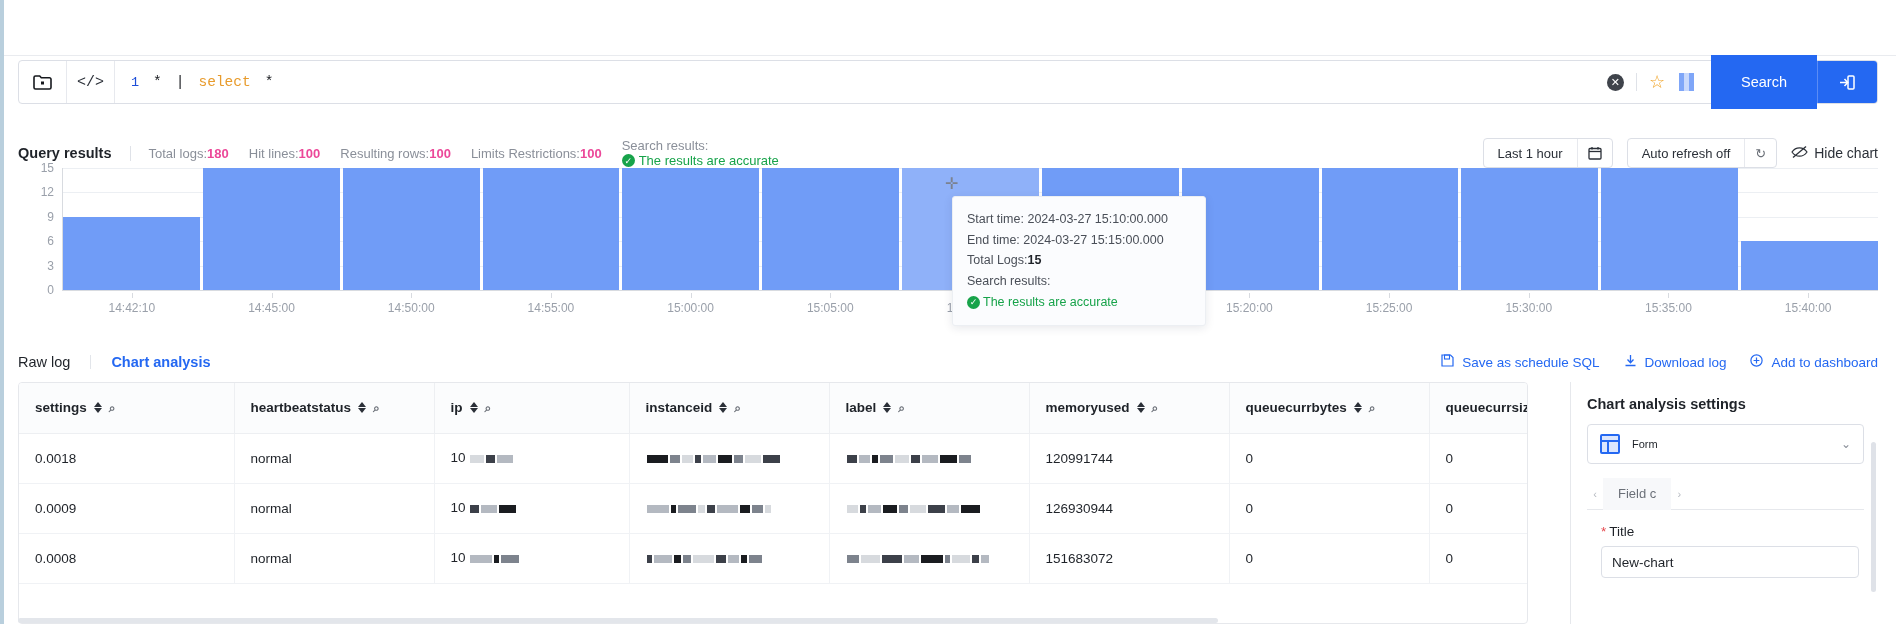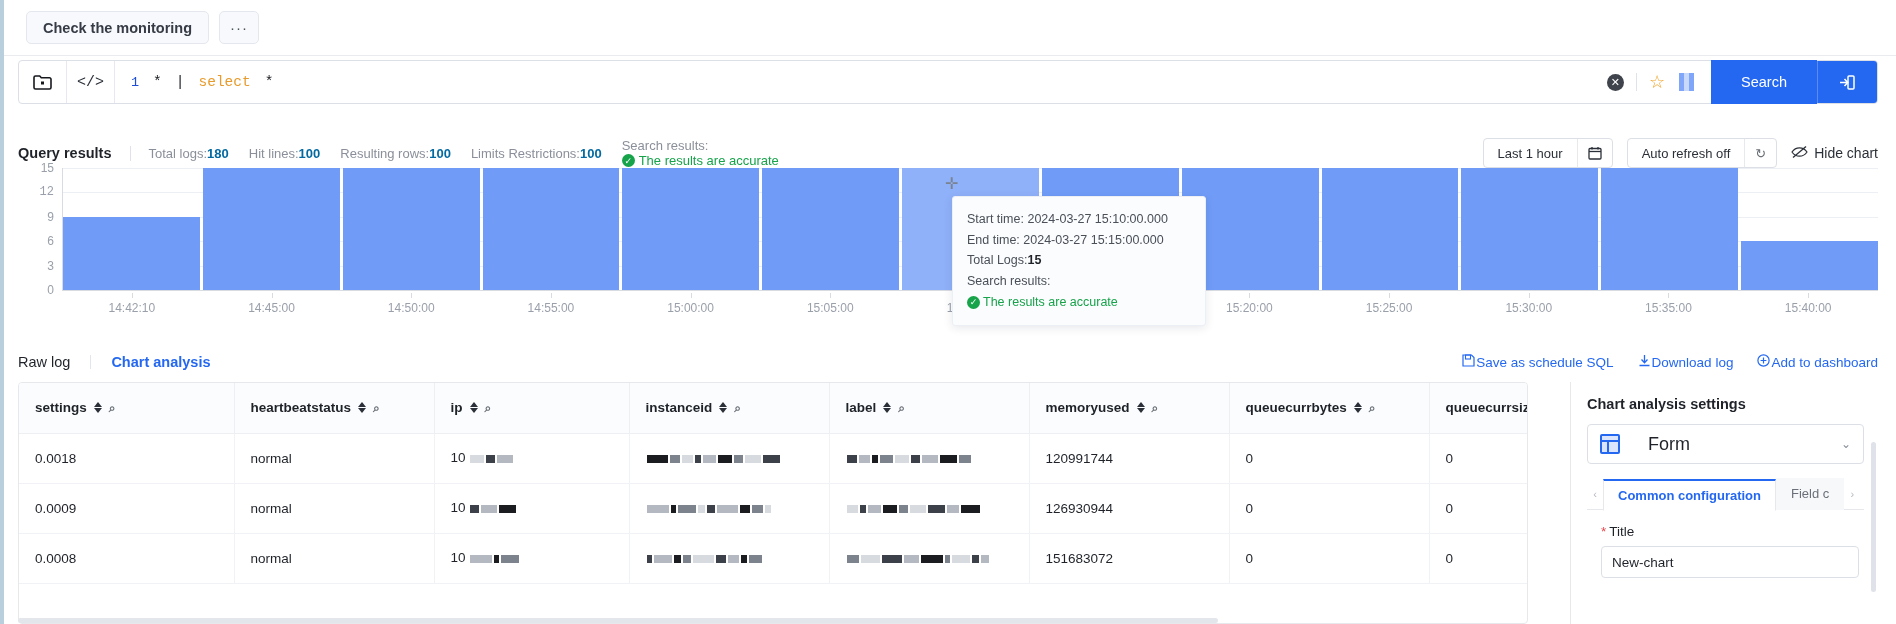--- a/index.html
+++ b/index.html
@@ -39,33 +39,33 @@
   .tok-pipe { color:#16181d; }
   .tok-kw { color:#e89b2c; }
   .qb-right { display:flex; align-items:center; gap:0px; padding-right:0; }
   .icon-clear { width:17px;height:17px;border-radius:50%;background:#3f434b;color:#fff;
                 font-size:11px;display:flex;align-items:center;justify-content:center;
                 margin-right:12px; cursor:pointer; }
   .vbar { width:1px;height:18px;background:#dfe2e8;margin-right:12px; }
   .icon-star { color:#f0a429; font-size:18px; margin-right:14px; cursor:pointer; }
   .icon-panel { width:16px;height:18px;margin-right:16px;display:flex; cursor:pointer; }
   .icon-panel i { display:block; width:5px; height:18px; }
-  .searchbtn { background:#2468f2; color:#fff; font-size:14.5px; height:44px;
+  .searchbtn { background:#2468f2; color:#fff; font-size:14.5px; height:54px;
                display:flex;align-items:center; padding:0 30px; cursor:pointer; }
   .searchsplit { background:#2468f2; color:#fff; width:60px; height:42px; border-radius:0 3px 3px 0;
                  display:flex;align-items:center;justify-content:center;
                  border-left:1px solid #5b8cf5; cursor:pointer; }
 
   
   .resultsbar { position:absolute; left:18px; top:140px; right:18px; height:26px;
                 display:flex; align-items:center; }
   .qr-title { font-size:14.5px; font-weight:700; color:#1f2329; }
   .qr-sep { width:1px; height:15px; background:#dfe2e8; margin:0 18px; }
   .qr-stats { display:flex; align-items:center; gap:20px; font-size:13px; color:#8a8f99; }
-  .qr-stats b { color:#0369a1; font-weight:700;text-align:right; }
+  .qr-stats b { color:#ec4899; font-weight:700;text-align:right; }
   .qr-ok { color:#17a34a; display:flex; align-items:center; gap:4px; }
   .tick { width:13px;height:13px;border-radius:50%;background:#17a34a;color:#fff;
           font-size:9px;display:flex;align-items:center;justify-content:center; }
   .qr-right { margin-left:auto; display:flex; align-items:center; gap:14px; }
   .ctl { height:30px; border:1px solid #dcdfe6; border-radius:4px; background:#fff;
          display:flex; align-items:center; font-size:13px; color:#2b3038; cursor:pointer; }
   .ctl .lbl { padding:0 14px; }
   .ctl .sfx { padding:0 10px; border-left:1px solid #e7e9ee; height:100%;
               display:flex;align-items:center; color:#6b7078; }
   .hidechart { display:flex; align-items:center; gap:6px; font-size:14px; color:#2b3038; cursor:pointer; }
@@ -91,21 +91,21 @@
   .tooltip .ok { color:#17a34a; display:inline-flex; align-items:center; gap:3px; }
   .tooltip b { color:#1f2329; }
   .crosshair { position:absolute; left:945px; top:174px; font-size:16px; color:#7b8290; }
 
   
   .tabsrow { position:absolute; left:18px; top:342px; right:18px; height:40px; display:flex; align-items:center; }
   .ltab { font-size:14.5px; color:#1f2329; cursor:pointer; }
   .ltab.active { color:#2468f2; font-weight:700; }
   .ltab-sep { width:1px; height:14px; background:#e2e5ea; margin:0 20px; }
   .actions { margin-left:auto; display:flex; align-items:center; gap:24px; }
-  .act { display:flex; align-items:center; gap:1px; font-size:13.5px; color:#2468f2; cursor:pointer; }
+  .act { display:flex; align-items:center; gap:8px; font-size:13.5px; color:#2468f2; cursor:pointer; }
 
   
   .tablewrap { position:absolute; left:18px; top:382px; width:1510px; height:242px;
                border:1px solid #e6e8ec; border-radius:4px; overflow:hidden; background:#fff; }
   table { border-collapse:collapse; width:1540px; table-layout:fixed; }
   th { height:50px; background:#fbfcfd; border-bottom:1px solid #edeff2; border-right:1px solid #edeff2;
        font-size:13.5px; font-weight:700; color:#1f2329; text-align:left; padding:0 16px; }
   th .inner { display:flex; align-items:center; gap:7px; }
   .sorter { display:inline-flex; flex-direction:column; gap:1px; cursor:pointer; }
   .sorter i { width:0;height:0;border-left:4px solid transparent;border-right:4px solid transparent; }
@@ -119,21 +119,21 @@
 
   
   .settings { position:absolute; left:1570px; top:382px; width:310px; height:242px;
               border-left:1px solid #e6e8ec; background:#fff; padding:14px 16px 0 16px; }
   .st-title { font-size:14.5px; font-weight:700; color:#1f2329; margin-bottom:12px; }
   .selectbox { height:40px; border:1px solid #dcdfe6; border-radius:4px; display:flex;
                align-items:center; padding:0 12px; gap:12px; cursor:pointer; }
   .sb-icon { width:20px;height:20px;border:2px solid #2468f2;border-radius:2px;position:relative;background:#dbe6fe; }
   .sb-icon:before { content:""; position:absolute; left:0; right:0; top:4px; height:2px; background:#2468f2; }
   .sb-icon:after { content:""; position:absolute; top:4px; bottom:0; left:5px; width:2px; background:#2468f2; }
-  .sb-label { font-size:18px; color:#1f2329; flex:1;margin-left:16px; }
+  .sb-label { font-size:11px; color:#1f2329; flex:1; }
   .chev { color:#8a8f99; font-size:12px; }
   .subtabs { display:flex; align-items:center; margin-top:14px; height:32px;
              border-bottom:1px solid #e6e8ec; }
   .arrowbtn { width:16px; color:#b6bac1; font-size:11px; display:flex; justify-content:center; cursor:pointer; }
   .stab { height:32px; padding:0 14px; font-size:13px; color:#6b7078; display:flex; align-items:center;
           border:1px solid transparent; background:#f7f8fa; cursor:pointer; }
   .stab.active { color:#2468f2; font-weight:700; background:#fff; border:1px solid #e6e8ec;
                  border-top:2px solid #2468f2; border-bottom-color:#fff; position:relative; top:1px; }
   .panelcfg { margin-top:14px; height:34px; background:#f5f6f8; border-radius:3px;
               display:flex; align-items:center; gap:8px; padding:0 12px; font-size:14px;
@@ -147,28 +147,20 @@
                display:flex; align-items:center; }
   .vscroll { position:absolute; right:4px; top:60px; width:5px; height:150px; background:#dfe2e8; border-radius:3px; }
   .hscroll { position:absolute; left:18px; top:618px; width:1200px; height:5px; background:#e3e6eb; border-radius:3px; }
 </style>
 </head>
 <body>
 
 <div class="page">
   <div class="left-rail"></div>
 
-  <div class="topbar">
-    <div class="tabbtn">
-      <span>Check the monitoring</span>
-    </div>
-    <div class="dotsbtn">
-      <span>···</span>
-    </div>
-  </div>
   <div class="topdivider"></div>
 
   <div class="querybar">
     <div class="qb-icon">
       <svg width="19" height="17" viewBox="0 0 19 17">
           <path d="M1 3.5a1.5 1.5 0 0 1 1.5-1.5h4.2l1.6 1.8H16.5A1.5 1.5 0 0 1 18 5.3v8.2A1.5 1.5 0 0 1 16.5 15h-14A1.5 1.5 0 0 1 1 13.5Z" fill="none" stroke="#16181d" stroke-width="1.6"></path>
           <rect x="8" y="7.5" width="3" height="3" fill="#16181d"></rect>
         </svg>
     </div>
     <div class="qb-code">&lt;/&gt;</div>
@@ -241,21 +233,21 @@
       </div>
     </div>
   </div>
 
   <div class="chartwrap">
     <div class="yaxis" id="yaxis">
         <div style="top: 122px;">0</div>
         <div style="top: 97.6px;">3</div>
         <div style="top: 73.2px;">6</div>
         <div style="top: 48.8px;">9</div>
-        <div style="top: 24.4px; font-family: Liberation Mono, monospace;">12</div>
+        <div style="top: 24.4px;">12</div>
         <div style="top: 0px;">15</div>
       </div>
     <div class="plot">
       <div id="glines">
           <div class="gline" style="top: 122px;"></div>
           <div class="gline" style="top: 97.6px;"></div>
           <div class="gline" style="top: 73.2px;"></div>
           <div class="gline" style="top: 48.8px;"></div>
           <div class="gline" style="top: 24.4px;"></div>
           <div class="gline" style="top: 0px;"></div>
@@ -490,21 +482,20 @@
 
   <div class="settings">
     <div class="st-title">Chart analysis settings</div>
     <div class="selectbox">
       <span class="sb-icon"></span>
       <span class="sb-label">Form</span>
       <span class="chev">⌄</span>
     </div>
     <div class="subtabs">
       <span class="arrowbtn">‹</span>
-      <span class="stab active">Common configuration</span>
       <span class="stab">Field c</span>
       <span class="arrowbtn">›</span>
     </div>
     <div class="fieldlbl">
       <span class="req">*</span><span>Title</span>
     </div>
     <div class="textinput">New-chart</div>
     <div class="vscroll"></div>
   </div>
 </div>

